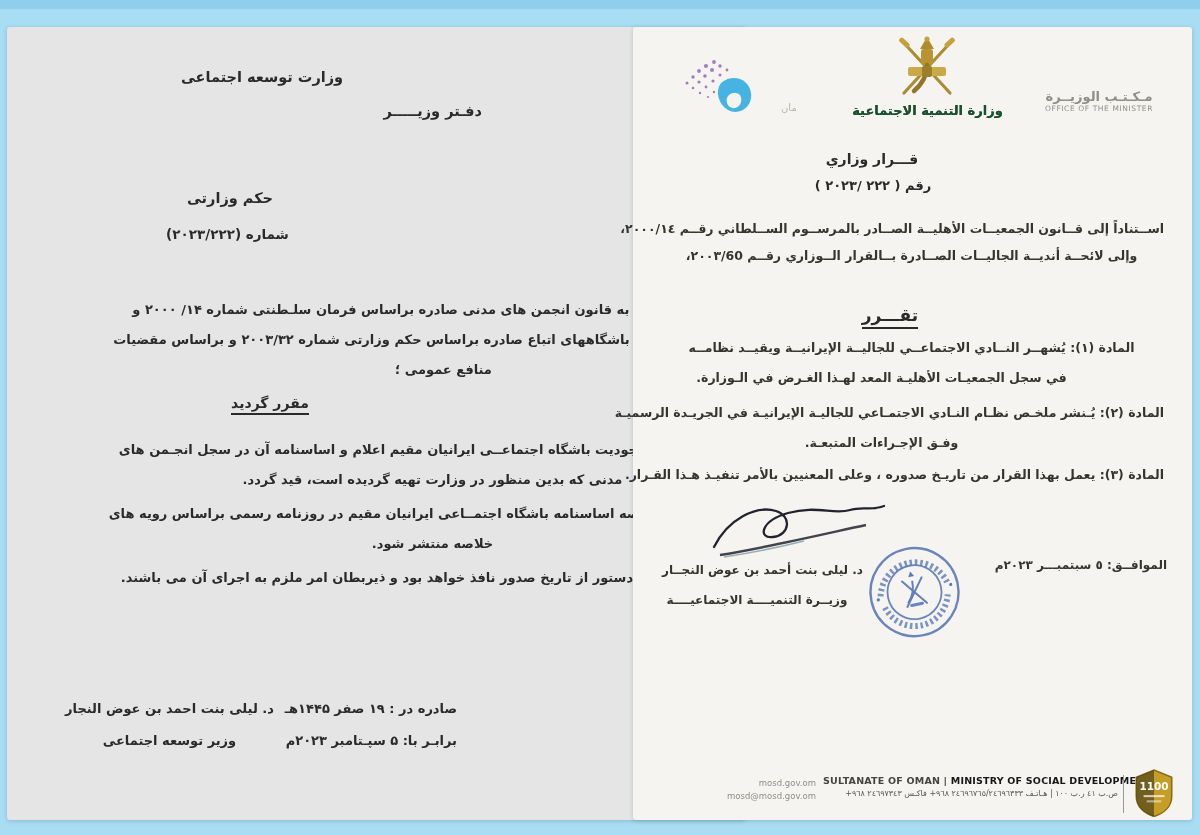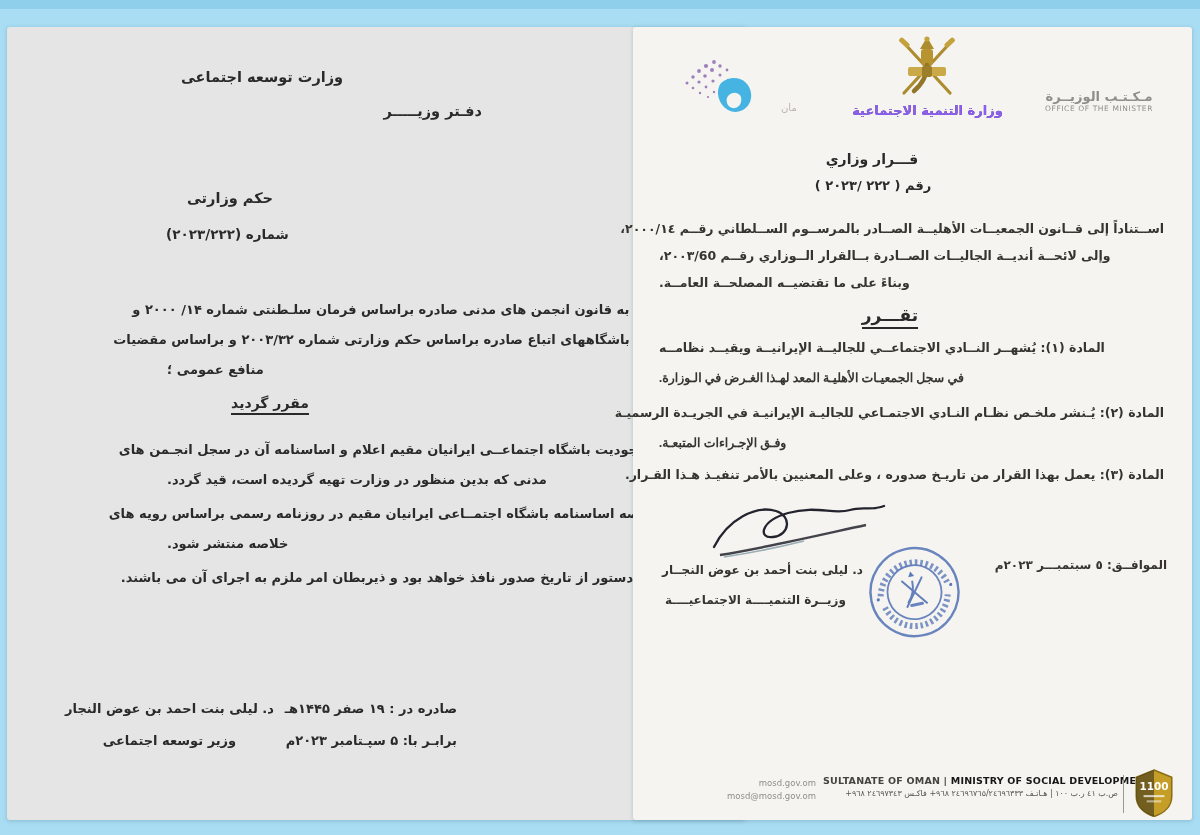--- a/index.html
+++ b/index.html
@@ -12,43 +12,43 @@
   .paper{
     position:absolute;top:27px;height:793px;background:#f4f2ee;
     border-radius:3px;box-shadow:0 1px 4px rgba(40,80,100,.25);
   }
   .paper.left{left:7px;width:694px;background:#e5e5e5;padding-left:44px;}
   .paper.right{left:633px;width:559px;background:#f6f4f1;}
   .abs{position:absolute;}
   .fa,.ar{direction:rtl;unicode-bidi:embed;color:#2a2a2a;font-weight:700;}
   .line{white-space:nowrap;}
   .center{text-align:center;}
-  .right-al{text-align:left;}
+  .right-al{text-align:center;}
   .underlined{border-bottom:2px solid #2a2a2a;padding-bottom:2px;}
   
   .fa-head{font-size:14.5px;}
   .fa-body{font-size:13px;line-height:30px;}
   .fa-sign{font-size:13px;line-height:32px;}
   
   .ar-body{font-size:12.5px;line-height:27px;color:#35342f;}
   .ar-art{font-size:12.5px;line-height:30px;color:#35342f;}
   .ar-sign{font-size:12px;line-height:30px;color:#35342f;}
   .gray{color:#8f8e88;}
   .office-ar{font-size:13px;letter-spacing:1px;}
   .office-en{font-size:7.5px;letter-spacing:.6px;font-weight:400;}
-  .callig{font-size:13px;font-weight:900;color:#8b5cf6;text-shadow:0 0 .6px #45413a;}
+  .callig{font-size:13px;font-weight:900;color:#14532d;text-shadow:0 0 .6px #45413a;}
   .footer-en{font-size:9.5px;color:#44433f;font-weight:700;letter-spacing:.2px;white-space:nowrap;}
   .footer-en b{color:#161616;font-weight:900;}
   .footer-ar{font-size:8px;color:#55544f;direction:rtl;white-space:nowrap;margin-top:3px;}
   .emails{font-size:8.5px;line-height:13px;color:#8f8e88;text-align:right;}
   .divider{width:1px;height:38px;background:#9a9a95;}
   .stamp{transform:rotate(-12deg);opacity:.9;}
   .indent1{padding-right:28px;}
   .indent2{padding-right:22px;}
-  .indent3{padding-right:60px;font-family:Liberation Serif, serif;}
+  .indent3{padding-right:60px;}
 </style>
 </head>
 <body>
 
 <div class="top-strip"></div>
 
 <div class="paper left">
   <div class="abs fa fa-head center" style="left:150px;top:42px;width:210px;">وزارت توسعه اجتماعی</div>
   <div class="abs fa fa-head" style="left:360px;top:76px;width:115px;text-align:right;">دفـتر وزیـــــر</div>
 
@@ -143,21 +143,20 @@
     <div class="ar office-ar gray">مـكـتـب الوزيــرة</div>
     <div class="office-en gray">OFFICE OF THE MINISTER</div>
   </div>
 
   <div class="abs ar center" style="left:164px;top:124px;width:150px;font-size:14px;">قـــرار وزاري</div>
   <div class="abs ar center" style="left:150px;top:151px;width:180px;font-size:13px;">رقم  (  ٢٢٢  /٢٠٢٣ )</div>
 
   <div class="abs ar ar-body right-al" style="right:28px;top:188px;width:505px;">
     <div class="line">اســتناداً إلى قــانون الجمعيــات الأهليــة الصــادر بالمرســوم الســلطاني رقــم ٢٠٠٠/١٤،</div>
     <div class="line">وإلى لائحــة أنديــة الجاليــات الصــادرة بــالقرار الــوزاري رقــم ٢٠٠٣/60،</div>
-    <div class="line">وبناءً على ما تقتضيــه المصلحــة العامــة.</div>
   </div>
 
   <div class="abs ar center" style="left:182px;top:278px;width:150px;font-size:17px;">
     <span class="underlined">تقـــرر</span>
   </div>
 
   <div class="abs ar ar-art right-al" style="right:28px;top:306px;width:505px;">
     <div class="line">المادة (١): يُشهــر النــادي الاجتماعــي للجاليــة الإيرانيــة ويقيــد نظامــه</div>
     <div class="line indent3">في سجل الجمعيـات الأهليـة المعد لهـذا الغـرض في الـوزارة.</div>
   </div>

